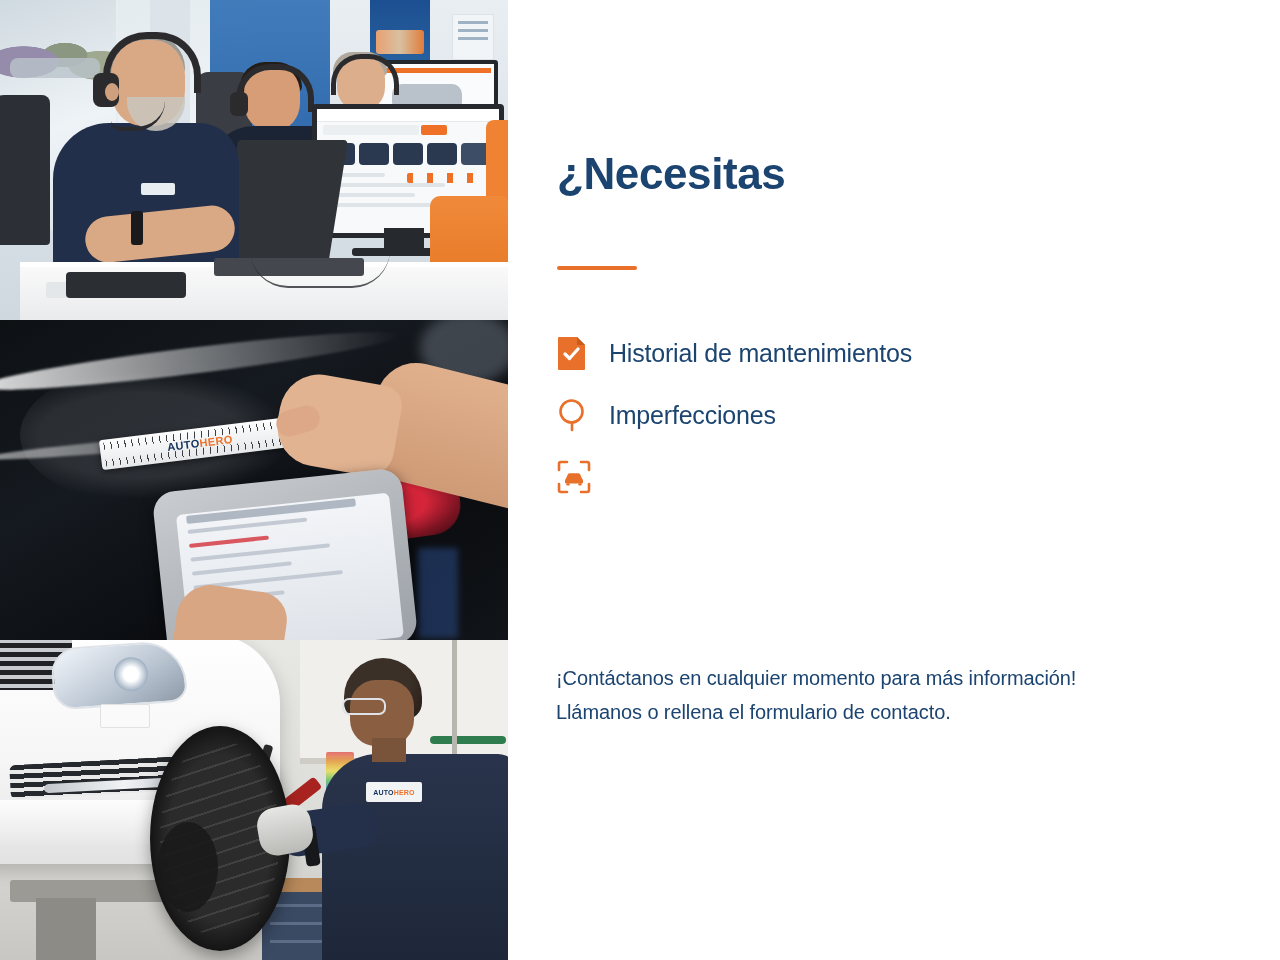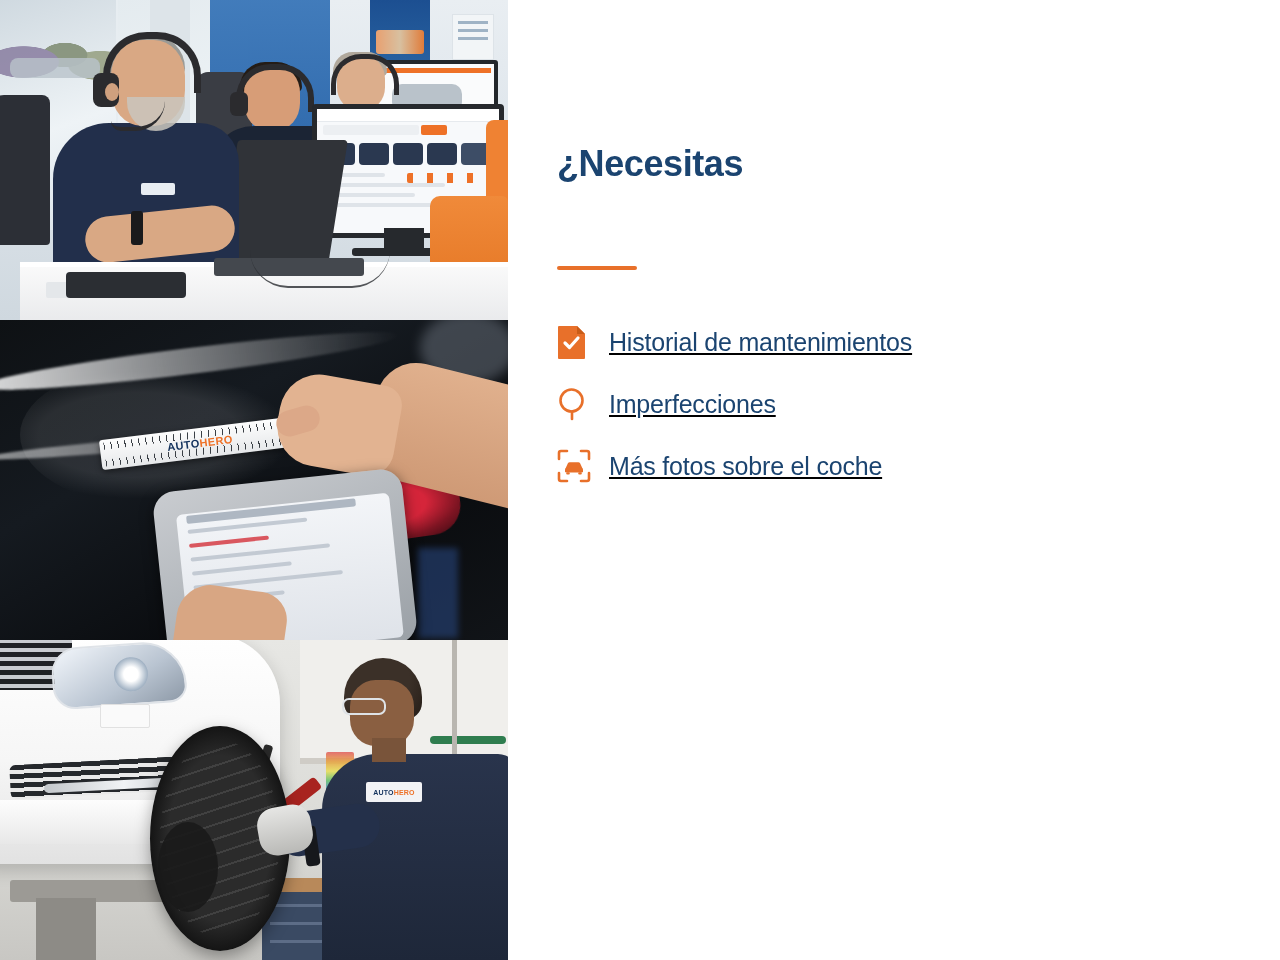--- a/index.html
+++ b/index.html
@@ -204,24 +204,24 @@
   .p3 .tool{position:absolute;left:268px;top:152px;width:56px;height:14px;background:#a8231f;border-radius:4px;transform:rotate(-38deg);}
   .p3 .toolshaft{position:absolute;left:256px;top:104px;width:9px;height:62px;background:#2b2b2b;border-radius:3px;transform:rotate(16deg);}
   .p3 .colorchart{position:absolute;left:326px;top:112px;width:28px;height:48px;
     background:linear-gradient(180deg,#e05a5a,#e8a23f,#e9de55,#5fbe6b,#4d8fd6,#9a6fc2);border-radius:2px;opacity:.85;}
   .p3 .yellowbin{position:absolute;left:478px;top:146px;width:22px;height:44px;background:#e8b523;border-radius:3px;}
 
   
   .content{position:absolute;left:508px;top:0;width:772px;height:960px;background:#fff;}
 
   .heading{position:absolute;left:49px;top:117px;width:420px;
-    color:#1b4470;font-size:36px;font-weight:700;line-height:1.26;letter-spacing:-.4px;}
+    color:#1b4470;font-size:44px;font-weight:700;line-height:1.26;letter-spacing:-.4px;}
   .rule{position:absolute;left:49px;top:266px;width:80px;height:4px;background:#e8702a;border-radius:2px;}
 
-  .features{position:absolute;left:49px;top:311px;width:560px;text-decoration:underline;}
+  .features{position:absolute;left:49px;top:322px;width:560px;}
   .feat{display:flex;align-items:center;height:62px;}
   .feat .ico{width:52px;flex:0 0 52px;display:flex;align-items:center;justify-content:flex-start;}
   .feat .ico svg{display:block;}
   .feat .txt{color:#1b4470;font-size:25px;line-height:1;letter-spacing:-.2px;}
 
   .para{position:absolute;left:48px;top:641px;width:680px;color:#1b4470;
     font-size:20px;line-height:1.72;letter-spacing:-.1px;}
 
   
   .badge{position:absolute;left:980px;top:48px;width:268px;height:272px;}
@@ -436,21 +436,24 @@
               <path d="M10 32 H4 a2 2 0 0 1 -2 -2 v-6"></path>
             </g>
             <g fill="#e8702a">
               <path d="M8.5 19.5 l2.4 -5.2 a2 2 0 0 1 1.8 -1.1 h8.6 a2 2 0 0 1 1.8 1.1 l2.4 5.2 z"></path>
               <rect x="8" y="19" width="18" height="4.6" rx="1.4"></rect>
               <rect x="9.2" y="23.2" width="3.6" height="2.4" rx="1"></rect>
               <rect x="21.2" y="23.2" width="3.6" height="2.4" rx="1"></rect>
             </g>
           </svg>
         </span>
-        <span class="txt">Más fotos sobre el coche</span>
       </div>
 
 
     </div>
 
+    <p class="para">
+      <span>¡Contáctanos en cualquier momento para más información!</span><br>
+      <span>Llámanos o rellena el formulario de contacto.</span>
+    </p>
 
   </div>
 </div>
 
 </body></html>

